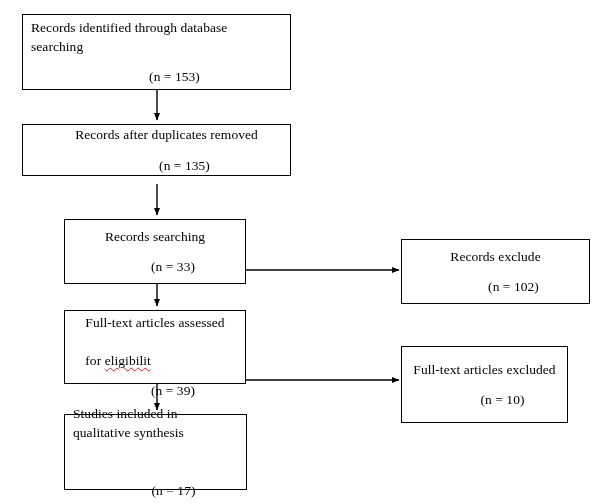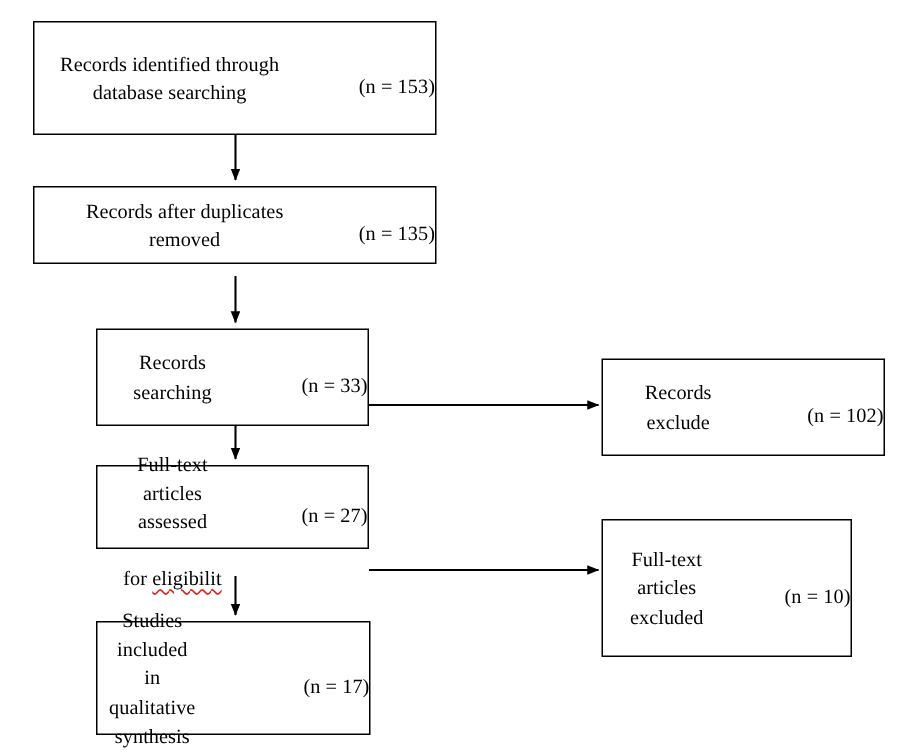--- a/index.html
+++ b/index.html
@@ -30,24 +30,24 @@
     height: 504px;
     pointer-events: none;
   }
 
   .node {
     position: absolute;
     box-sizing: border-box;
     border: 1.5px solid #000000;
     background: #ffffff;
     display: flex;
-    flex-direction: row;
+    flex-direction: column;
     align-items: center;
     justify-content: center;
-    text-align: center;
+    text-align: left;
     font-size: 13.5px;
     line-height: 1.42;
     letter-spacing: 0.05px;
   }
 
   .node-title {
     display: block;
     padding: 0 8px;
     white-space: pre-line;
   }
@@ -63,24 +63,24 @@
   .misspelled {
     text-decoration: underline wavy #e02020;
     text-decoration-thickness: 1px;
     text-underline-offset: 2px;
   }
 
   
   #node-records-identified { left: 22px;  top: 14px;  width: 269px; height: 76px; }
   #node-duplicates-removed { left: 22px;  top: 124px; width: 269px; height: 52px; padding-left: 20px; }
   #node-records-screened   { left: 64px;  top: 219px; width: 182px; height: 65px; }
-  #node-fulltext-assessed  { left: 64px;  top: 310px; width: 182px; height: 56px; }
+  #node-fulltext-assessed  { left: 64px;  top: 310px; width: 182px; height: 74px; }
   #node-studies-included   { left: 64px;  top: 414px; width: 183px; height: 76px; gap: 28px; }
   #node-records-excluded   { left: 401px; top: 239px; width: 189px; height: 65px; }
-  #node-fulltext-excluded  { left: 401px; top: 346px; width: 167px; height: 92px; }
+  #node-fulltext-excluded  { left: 401px; top: 346px; width: 167px; height: 77px; }
 </style>
 </head>
 <body>
 
 <div id="flow-canvas">
 
   <svg id="edge-layer" width="612" height="504" viewBox="0 0 612 504" xmlns="http://www.w3.org/2000/svg">
     <defs>
       <marker id="arrowhead" markerWidth="9" markerHeight="9" refX="7.5" refY="3.2" orient="auto" markerUnits="userSpaceOnUse">
         <path d="M 0 0 L 8 3.2 L 0 6.4 z" fill="#000000"></path>
@@ -113,21 +113,21 @@
   <div class="node" id="node-records-screened">
     <span class="node-title">Records searching</span>
     <span class="node-count">(n = 33)</span>
   </div>
 
   <div class="node" id="node-fulltext-assessed">
     <span class="node-title">
       <span>Full-text articles assessed</span><br>
       <span>for </span><span class="misspelled">eligibilit</span>
     </span>
-    <span class="node-count">(n = 27)</span>
+    <span class="node-count">(n = 39)</span>
   </div>
 
   <div class="node" id="node-studies-included">
     <span class="node-title">Studies included in qualitative synthesis</span>
     <span class="node-count">(n = 17)</span>
   </div>
 
   <div class="node" id="node-records-excluded">
     <span class="node-title">Records exclude</span>
     <span class="node-count">(n = 102)</span>

